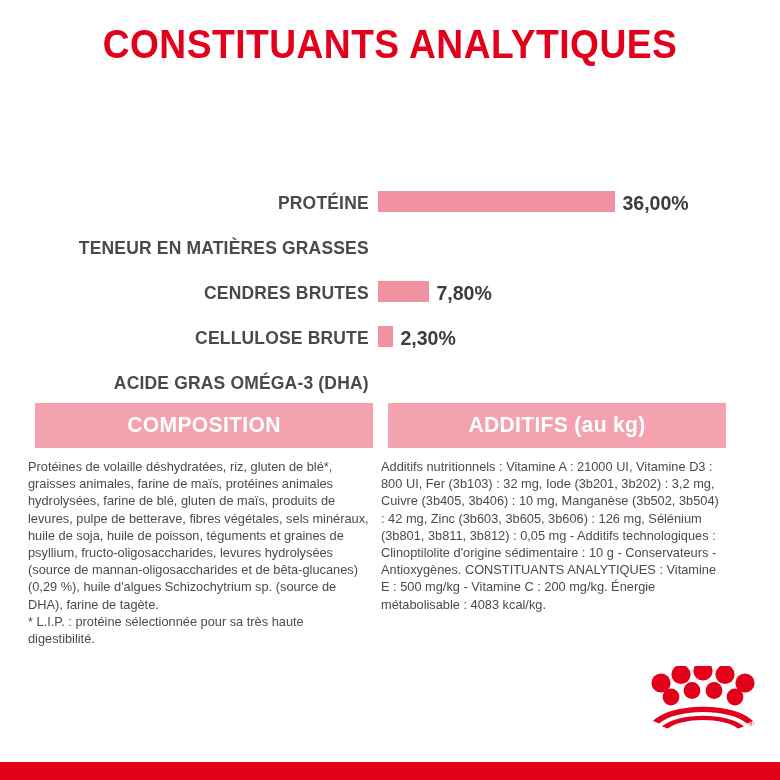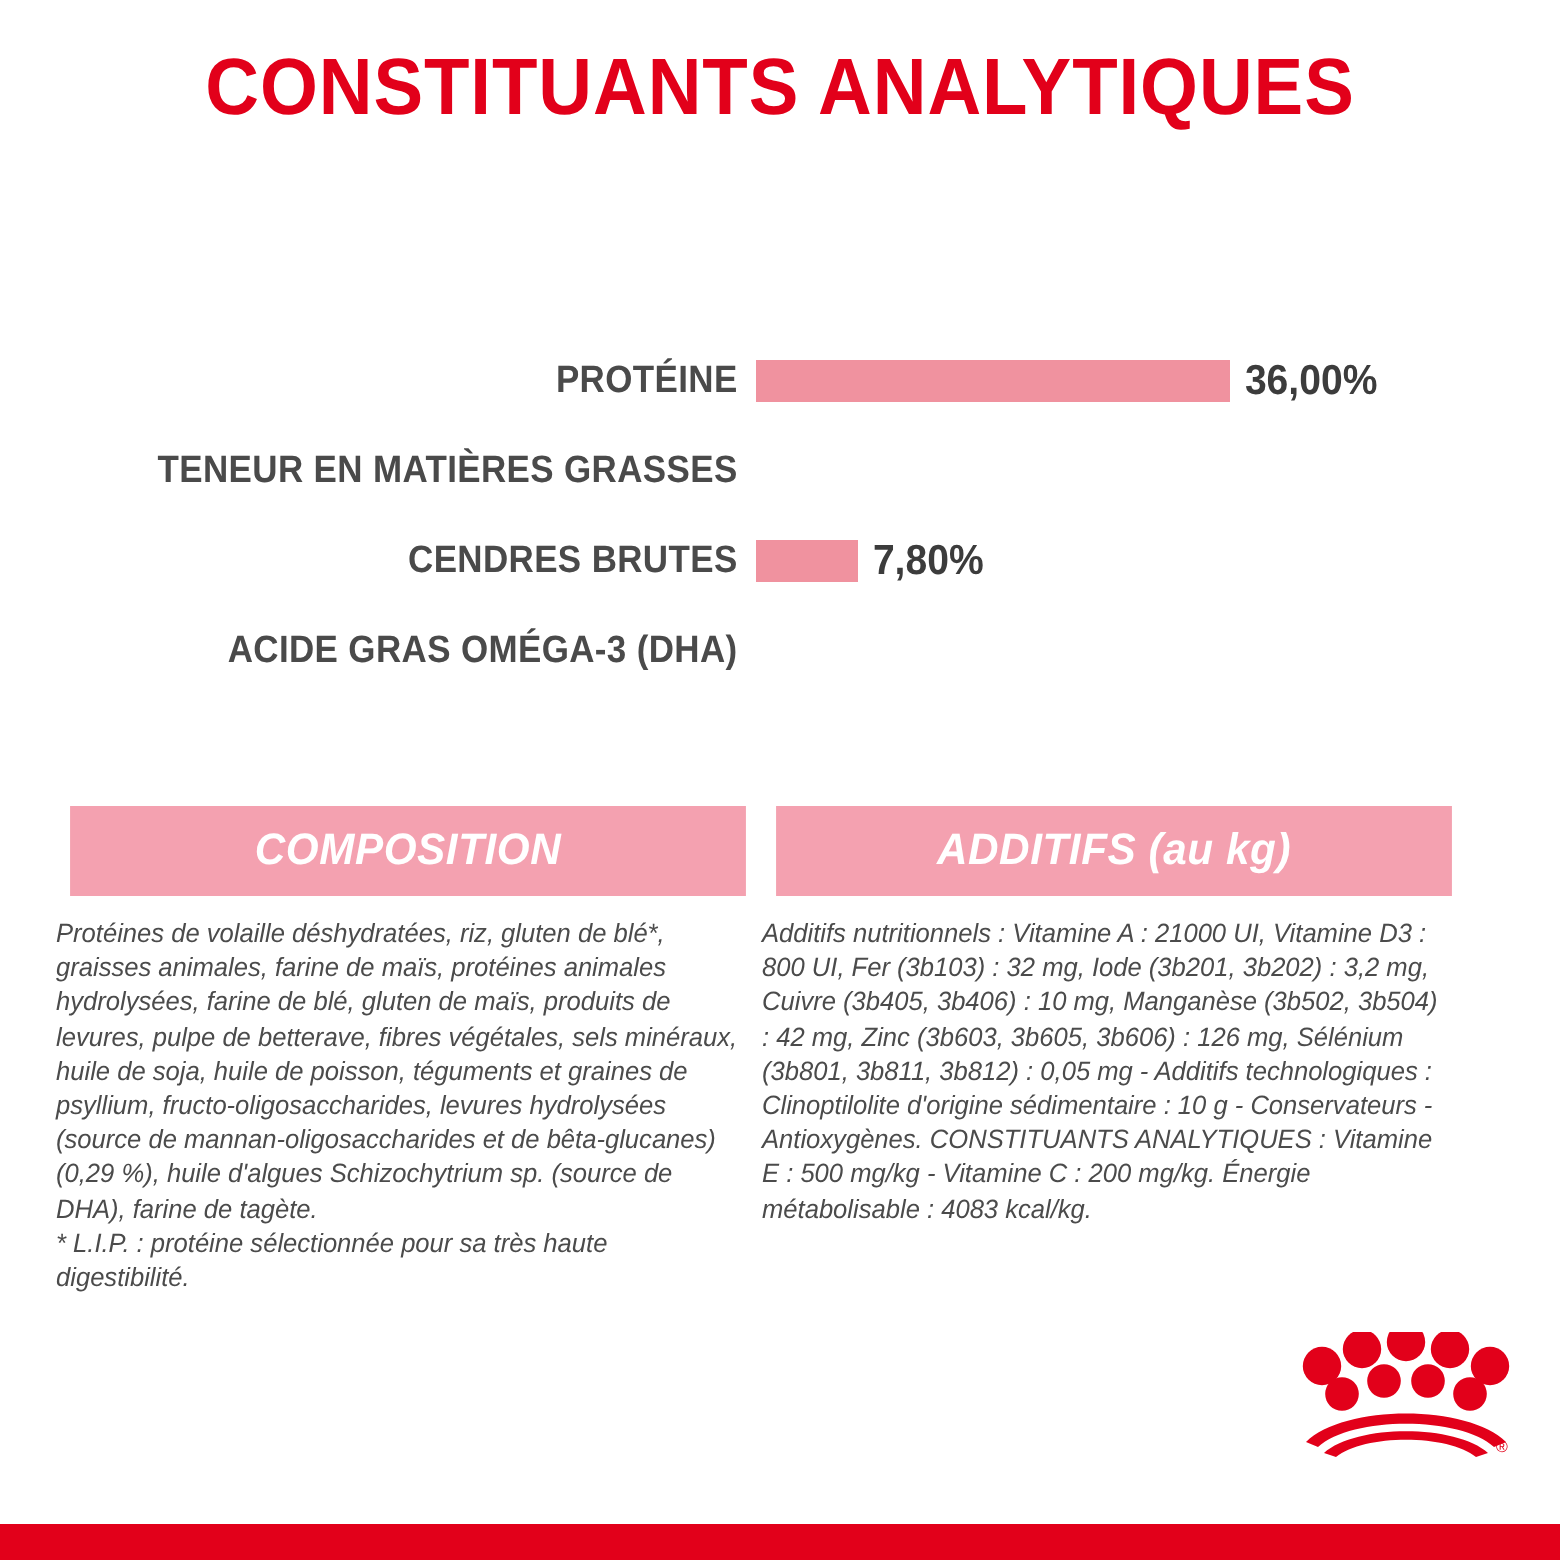--- a/index.html
+++ b/index.html
@@ -28,21 +28,21 @@
     font-size: 40px;
     letter-spacing: 0.5px;
     transform: scaleX(0.93);
     transform-origin: center center;
     white-space: nowrap;
   }
 
   
   #chart {
     position: absolute;
-    top: 168px;
+    top: 180px;
     left: 0;
     width: 640px;
   }
   .chart-row {
     display: flex;
     align-items: center;
     height: 45px;
   }
   .chart-label {
     width: 378px;
@@ -53,21 +53,21 @@
     font-family: "Liberation Sans Narrow", "Liberation Sans", sans-serif;
     font-weight: bold;
     font-size: 19px;
     letter-spacing: 0.2px;
     transform: scaleX(0.92);
     transform-origin: right center;
     white-space: nowrap;
   }
   .chart-barwrap {
     display: flex;
-    align-items: center;
+    align-items: flex-start;
     flex: 1;
     min-width: 0;
   }
   .chart-bar {
     background: #f0929f;
     height: 21px;
     flex-shrink: 0;
   }
   .chart-value {
     color: #3c3c3c;
@@ -81,21 +81,20 @@
   }
 
   
   #panels {
     position: absolute;
     top: 403px;
     left: 28px;
     width: 717px;
     display: flex;
     gap: 1px;
-    font-style: italic;
   }
   .panel {
     width: 352px;
   }
   .panel-header {
     background: #f4a1b0;
     color: #ffffff;
     text-align: center;
     font-family: "Liberation Sans Narrow", "Liberation Sans", sans-serif;
     font-weight: bold;
@@ -155,20 +154,27 @@
   </div>
 
   <div class="chart-row">
     <div class="chart-label">CENDRES BRUTES</div>
     <div class="chart-barwrap">
       <div class="chart-bar" style="width: 51.35px; background: rgb(240, 146, 159);"></div>
       <div class="chart-value">7,80%</div>
     </div>
   </div>
 
+  <div class="chart-row">
+    <div class="chart-label">CELLULOSE BRUTE</div>
+    <div class="chart-barwrap">
+      <div class="chart-bar" style="width: 15.1417px; background: rgb(240, 146, 159);"></div>
+      <div class="chart-value">2,30%</div>
+    </div>
+  </div>
 
   <div class="chart-row">
     <div class="chart-label">ACIDE GRAS OMÉGA-3 (DHA)</div>
   </div>
 
 </div>
 
 <div id="panels">
 
   <div class="panel">

